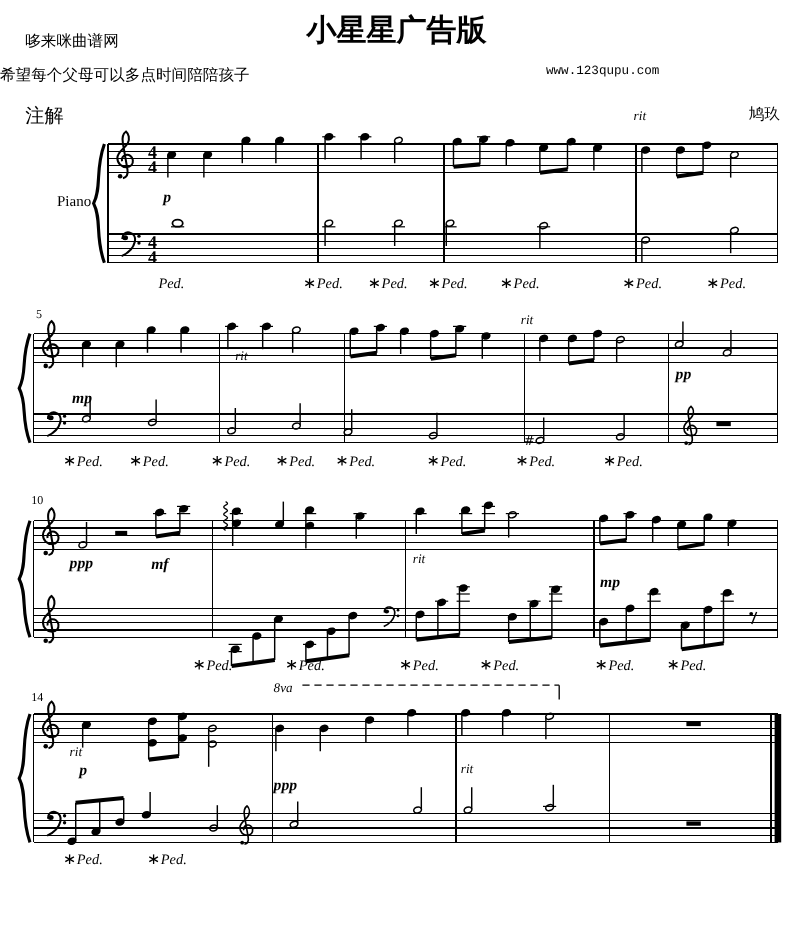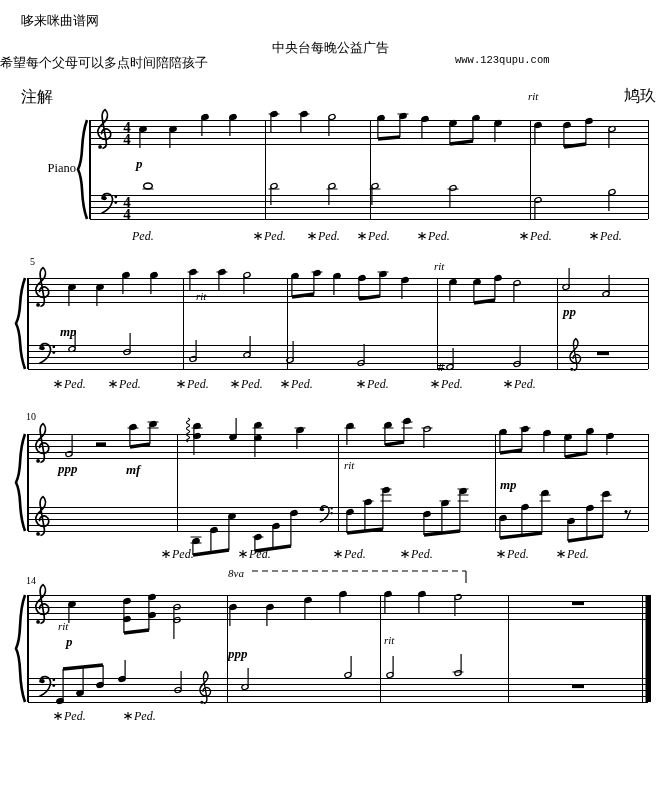--- a/index.html
+++ b/index.html
@@ -1,43 +1,43 @@
 <!DOCTYPE html>
 <html><head>
 <meta charset="utf-8">
 <style>
   html,body{margin:0;padding:0;background:#fff;}
   .page{position:relative;width:661px;height:785px;background:#ffffff;overflow:hidden;
         font-family:"Liberation Sans",sans-serif;color:#000;}
   .hdr{position:absolute;white-space:nowrap;}
-  .site{left:21px;top:12px;font-size:13px;text-align:center;}
+  .site{left:21px;top:25px;font-size:13px;text-align:center;}
   .title{left:0;right:0;top:8px;text-align:center;font-size:25px;font-weight:bold;}
   .url{left:455px;top:13px;font-family:"Liberation Mono",monospace;font-size:10.5px;margin-top:41px;}
   .sub1{left:0;right:0;top:39px;text-align:center;font-size:13px;}
   .sub2{left:0;right:0;top:54px;text-align:left;font-size:13px;}
   .annot{left:21px;top:87px;font-size:16px;}
-  .author{left:624px;top:86px;font-size:16px;}
+  .author{left:624px;top:86px;font-size:13px;}
   svg{position:absolute;left:0;top:0;}
   svg text{fill:#000;}
   .dyn{font:italic bold 13px "Liberation Serif",serif;}
   .rit{font:italic 11px "Liberation Serif",serif;}
   .ped{font:italic 12px "Liberation Serif",serif;}
   .mnum{font:10px "Liberation Serif",serif;}
   .tsig{font:bold 15px "Liberation Serif",serif;}
   .sharp{font:11px "DejaVu Sans",sans-serif;}
   .oct{font:italic 11px "Liberation Serif",serif;}
   .inst{font:12.5px "Liberation Serif",serif;}
 </style>
 </head>
 <body>
 
 <div class="page">
   <div class="hdr site">哆来咪曲谱网</div>
+  <div class="hdr title">小星星广告版</div>
   <div class="hdr url">www.123qupu.com</div>
-  <div class="hdr sub1">中央台每晚公益广告</div>
   <div class="hdr sub2">希望每个父母可以多点时间陪陪孩子</div>
   <div class="hdr annot">注解</div>
   <div class="hdr author">鸠玖</div>
   <svg id="score-svg" width="661" height="785" viewBox="0 0 661 785">
       <g>
         <line x1="90" y1="120" x2="648" y2="120" stroke="#000000" stroke-width="1" shape-rendering="crispEdges"></line>
         <line x1="90" y1="195" x2="648" y2="195" stroke="#000000" stroke-width="1" shape-rendering="crispEdges"></line>
         <line x1="90" y1="126" x2="648" y2="126" stroke="#000000" stroke-width="1" shape-rendering="crispEdges"></line>
         <line x1="90" y1="201" x2="648" y2="201" stroke="#000000" stroke-width="1" shape-rendering="crispEdges"></line>
         <line x1="90" y1="132" x2="648" y2="132" stroke="#000000" stroke-width="1" shape-rendering="crispEdges"></line>

